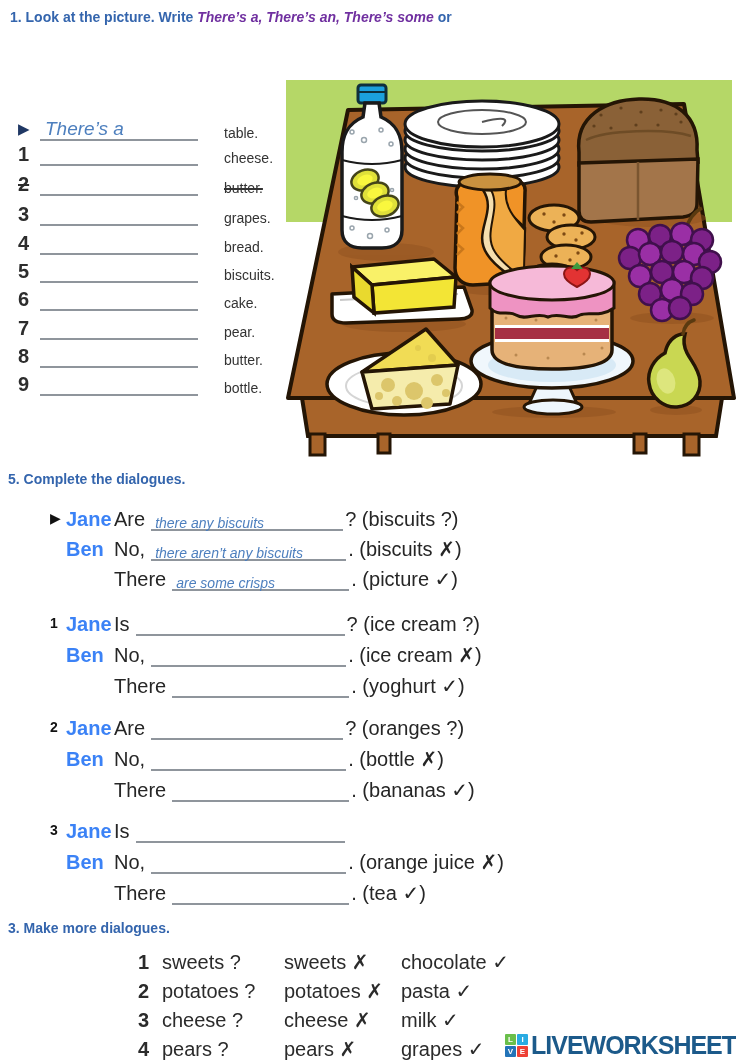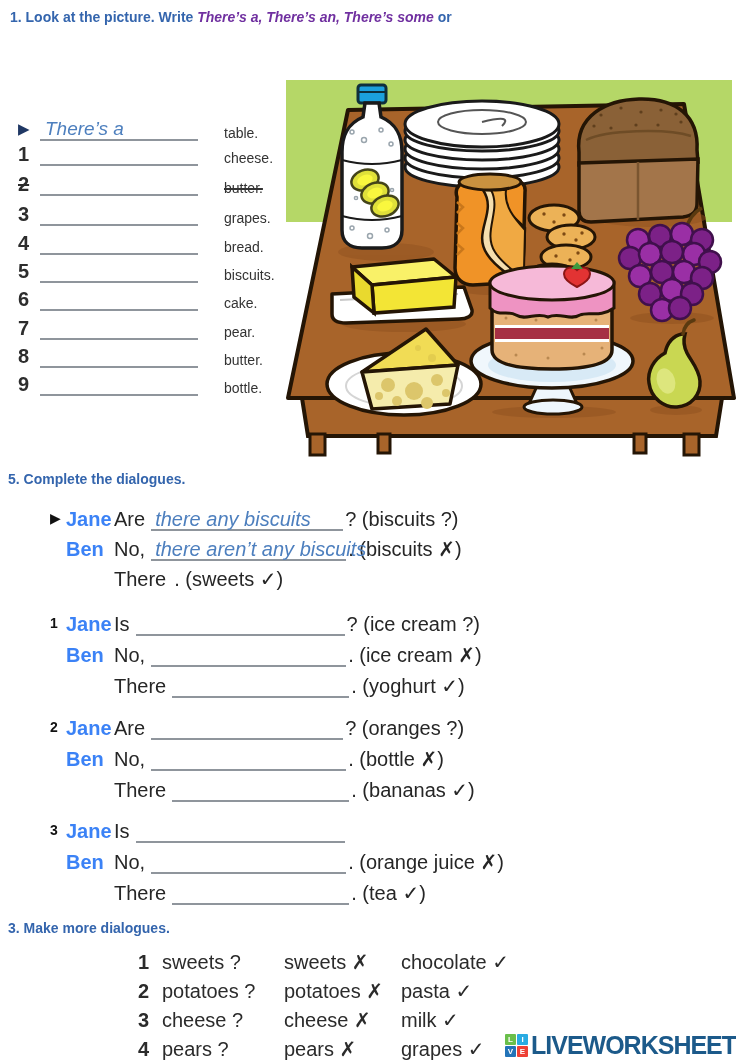--- a/index.html
+++ b/index.html
@@ -23,21 +23,21 @@
   .s1-word{margin-left:26px;font-size:14px;color:#333333;white-space:nowrap}
   .struck{text-decoration:line-through;text-decoration-thickness:2px}
 
   
   .dlg{position:absolute;left:50px;display:flex;align-items:flex-end;height:26px;font-size:20px;color:#262626}
   .dlg-marker{width:16px;flex:none;font-size:14px;color:#111;align-self:center;font-weight:bold}
   .dlg-speaker{width:48px;flex:none;font-weight:bold;color:#3b82f6}
   .dlg-lead{margin-right:6px;white-space:pre}
   .dlg-blank{height:24px;border-bottom:2px solid #8f959c;position:relative;flex:none}
   .b-are{width:192px}.b-is{width:209px}.b-no{width:195px}.b-there{width:177px}
-  .dlg-ans{position:absolute;left:4px;bottom:-2px;font-size:20px;font-style:italic;color:#4d7fbe;white-space:nowrap}
+  .dlg-ans{position:absolute;left:4px;bottom:-2px;font-size:14px;font-style:italic;color:#4d7fbe;white-space:nowrap}
   .dlg-after{margin-left:2px;white-space:pre}
 
   
   .s3-row{position:absolute;left:138px;display:flex;align-items:flex-end;height:26px;font-size:20px;color:#2b2b2b}
   .s3-num{width:24px;flex:none;font-weight:bold}
   .s3-q{width:122px;flex:none;white-space:pre}
   .s3-no{width:117px;flex:none;white-space:pre}
   .s3-yes{white-space:pre}
 
   
@@ -318,21 +318,24 @@
   <span class="dlg-lead">No,</span>
   <span class="dlg-blank b-no">
       <span class="dlg-ans">there aren’t any biscuits</span>
     </span>
   <span class="dlg-after">. (biscuits ✗)</span>
 </div>
 <div class="dlg" style="top:565px">
   <span class="dlg-marker"></span>
   <span class="dlg-speaker"></span>
   <span class="dlg-lead">There</span>
-  <span class="dlg-after">. (sweets ✓)</span>
+  <span class="dlg-blank b-there">
+      <span class="dlg-ans">are some crisps</span>
+    </span>
+  <span class="dlg-after">. (picture ✓)</span>
 </div>
 
 <div class="dlg" style="top:610px">
   <span class="dlg-marker">1</span>
   <span class="dlg-speaker">Jane</span>
   <span class="dlg-lead">Is</span>
   <span class="dlg-blank b-is">
       <span class="dlg-ans"></span>
     </span>
   <span class="dlg-after">? (ice cream ?)</span>

